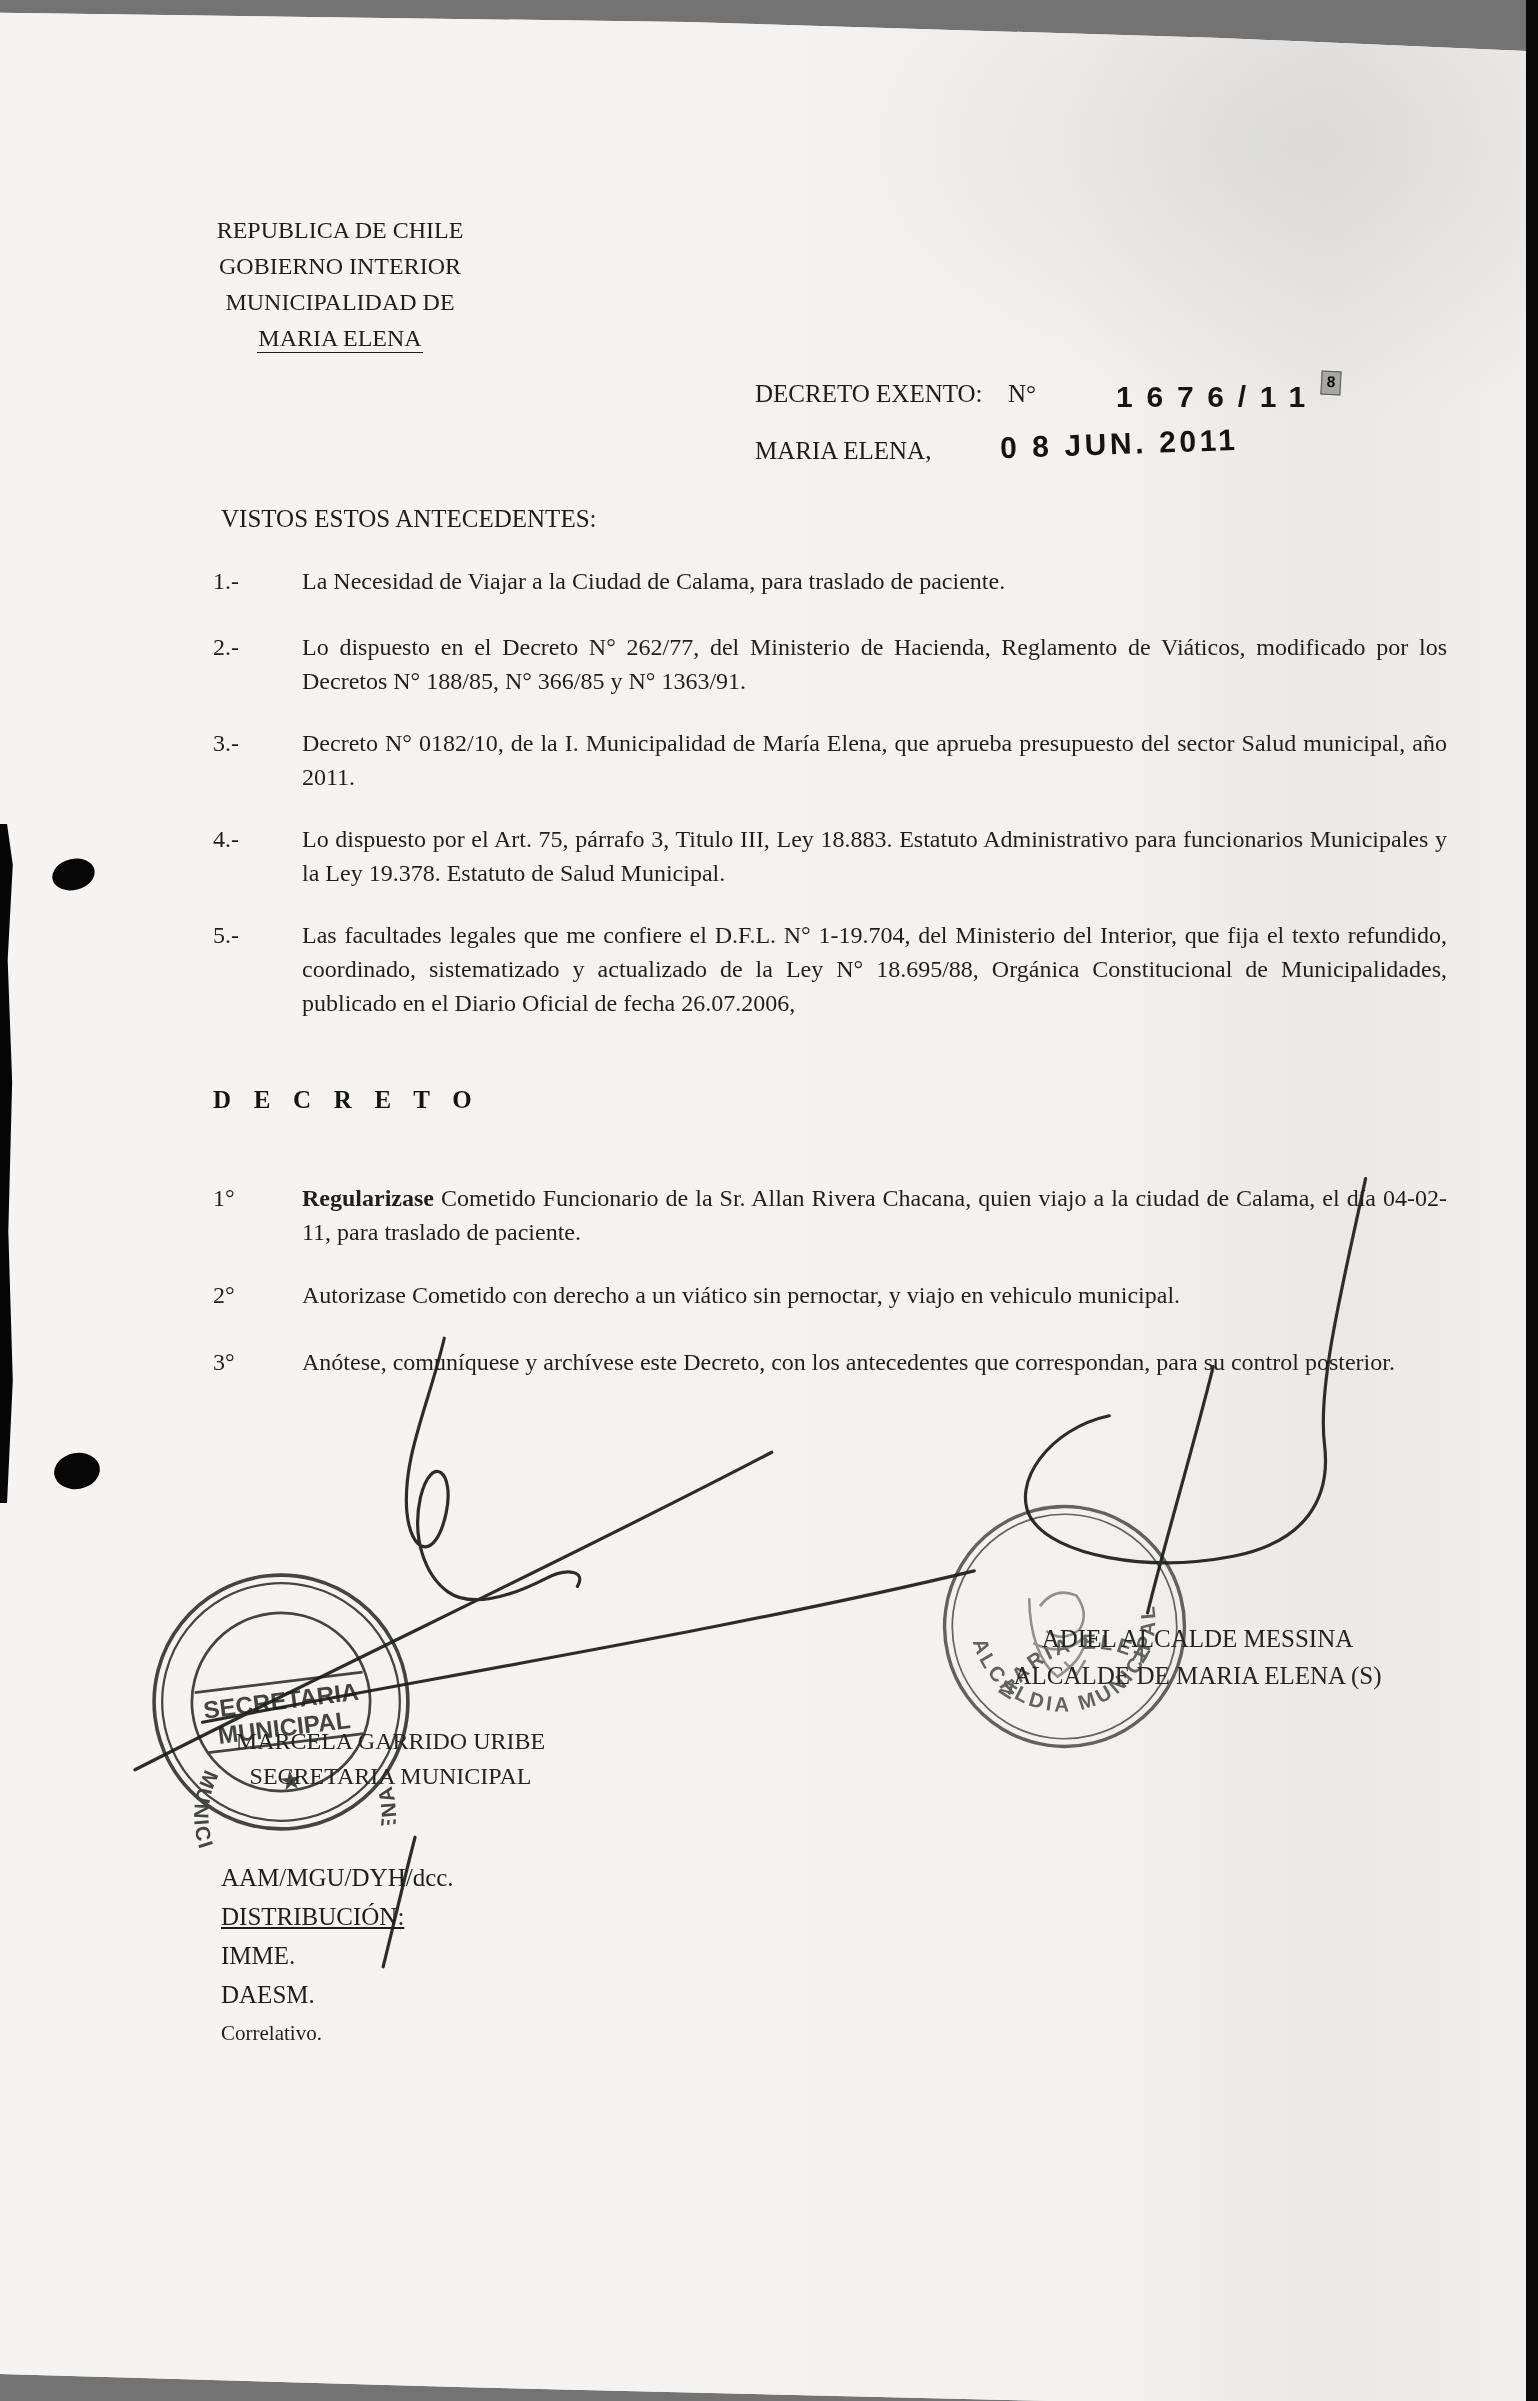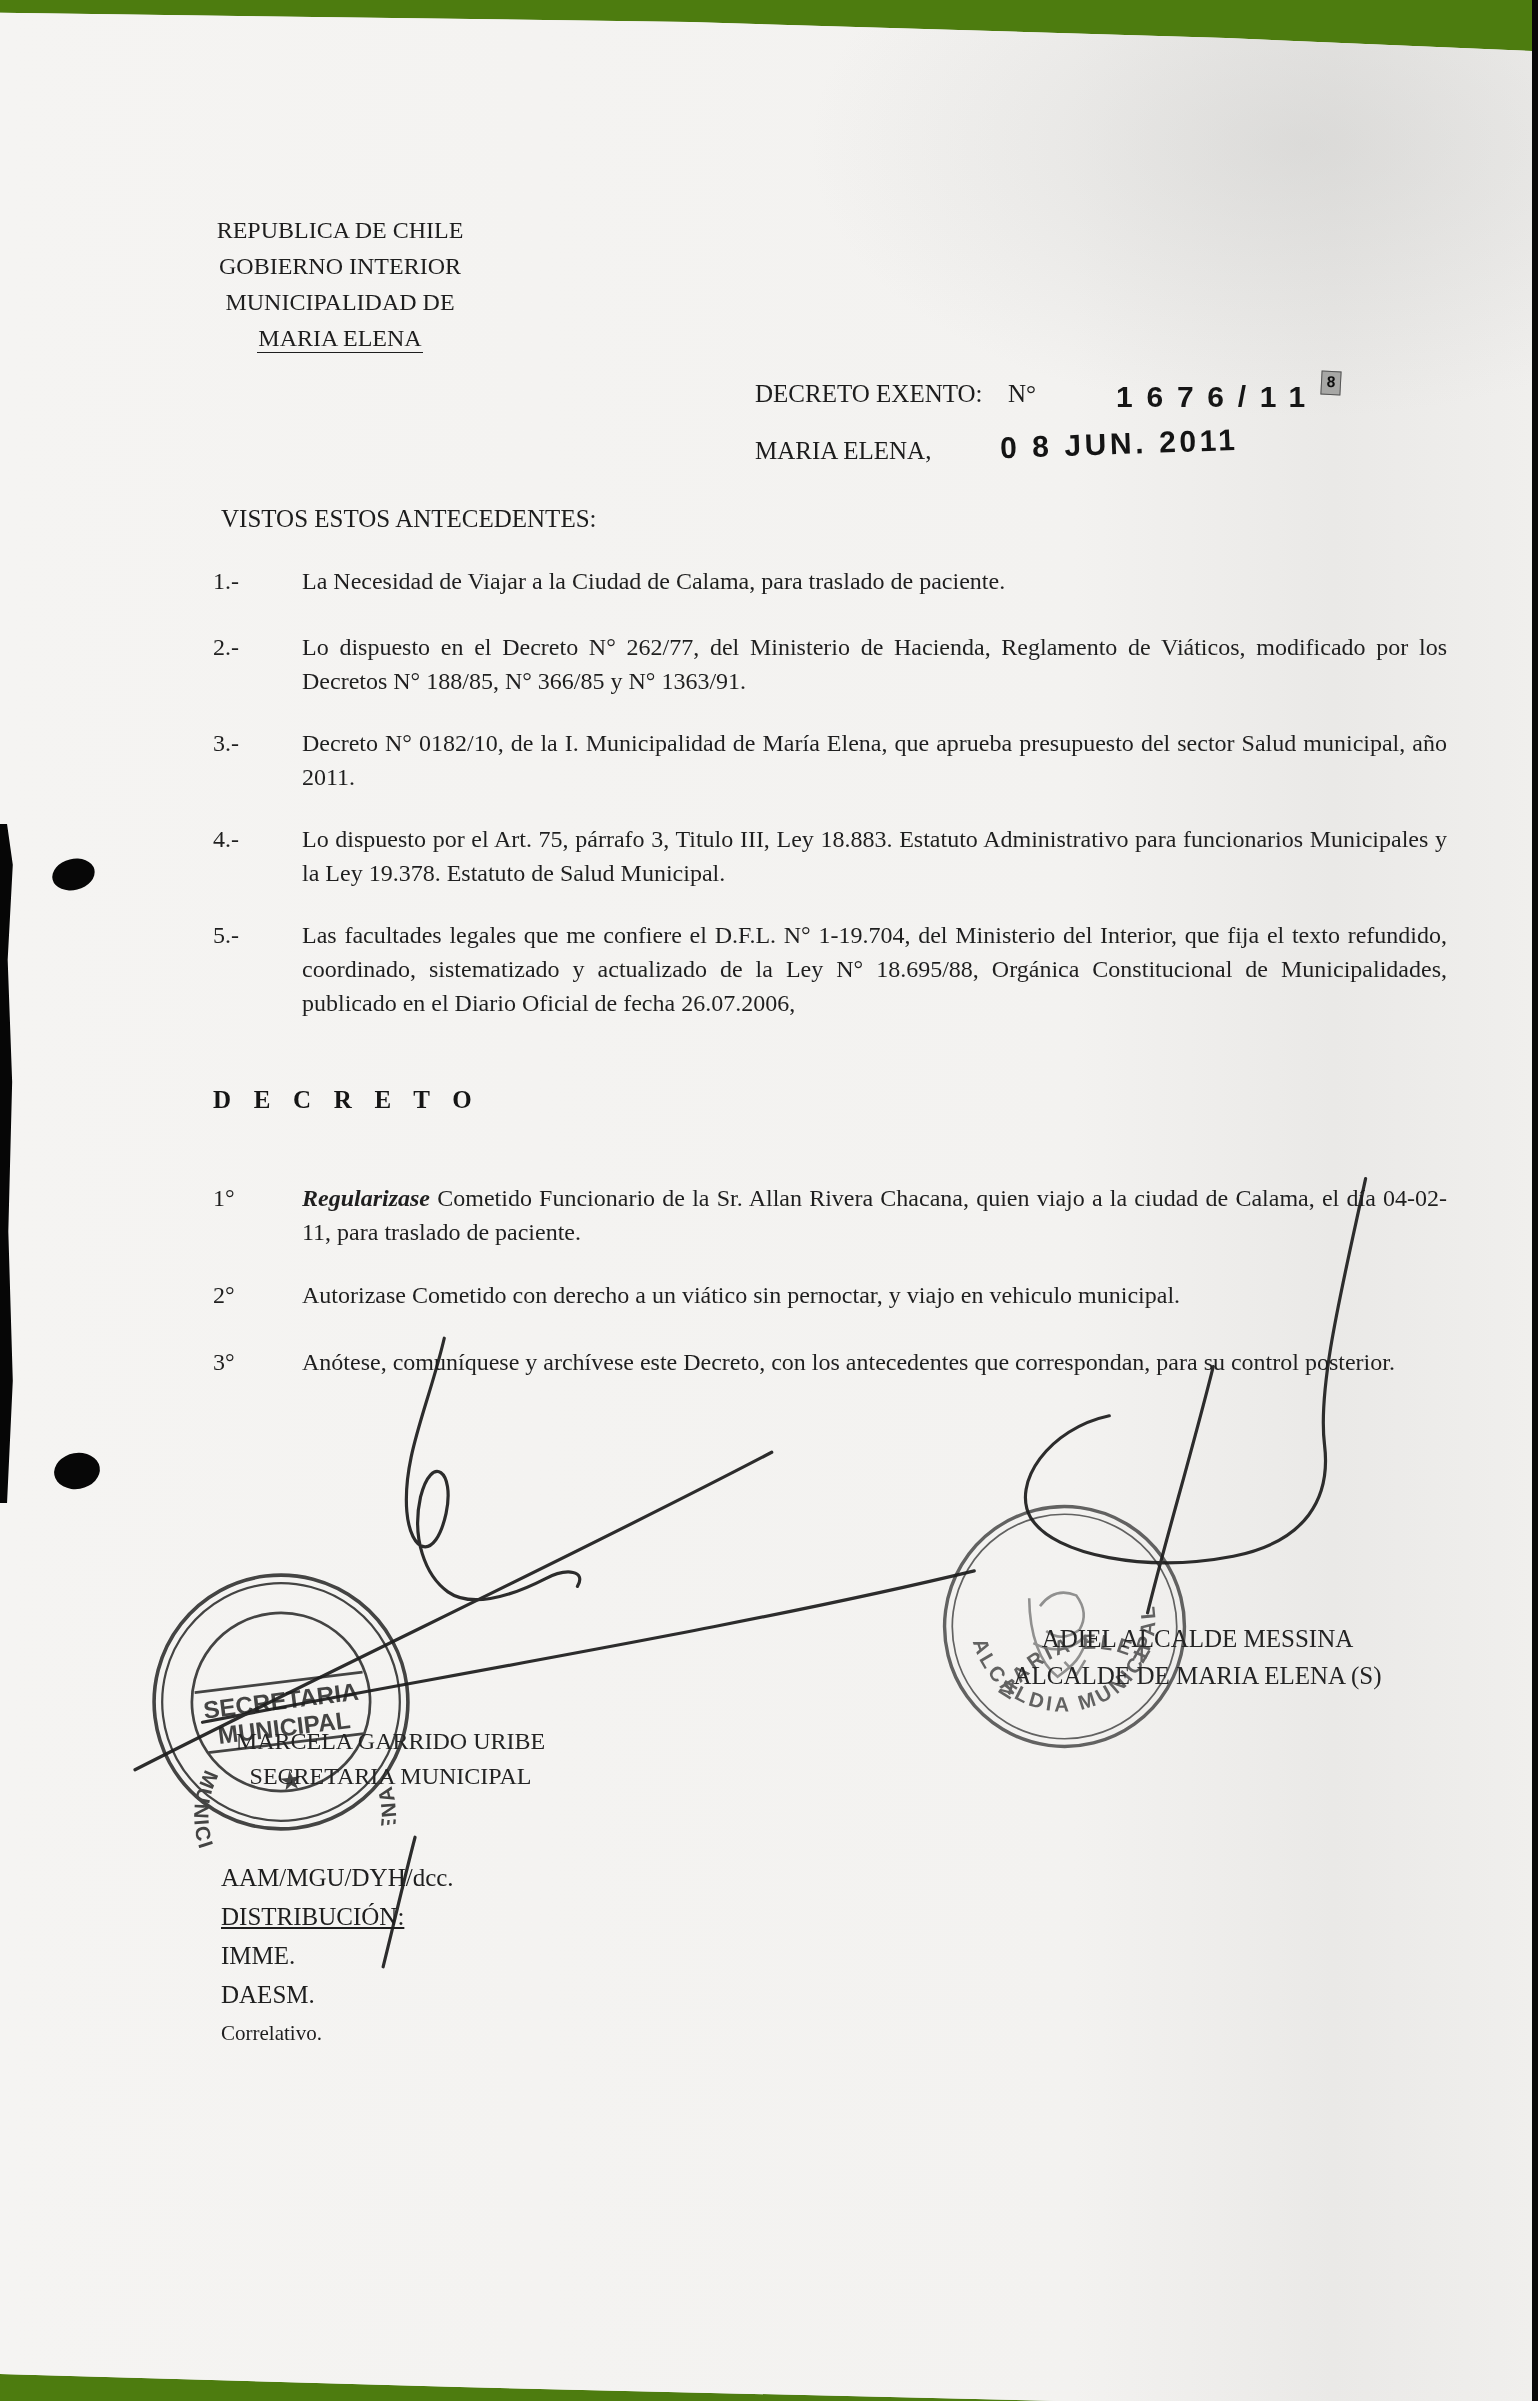--- a/index.html
+++ b/index.html
@@ -1,17 +1,17 @@
 <!DOCTYPE html>
 <html style="font-size:14.6px"><head>
 <meta charset="utf-8">
 <style>
   html,body{margin:0;padding:0;background:#090909;}
-  .page{position:relative;width:1526px;height:2401px;background:#4d7c0f;overflow:hidden;
-        font-family:"Liberation Serif", serif;color:#222;padding-left:6px;}
+  .page{position:relative;width:1526px;height:2401px;background:#737373;overflow:hidden;
+        font-family:"Liberation Serif", serif;color:#222;}
   .paper{position:absolute;inset:0;
       background:
         radial-gradient(ellipse 821px 456px at 85% 6%, rgba(190,190,188,.35), rgba(0,0,0,0) 60%),
         linear-gradient(90deg,#f5f4f2 0%,#f3f2f0 70%,#eae9e7 87%,#f0efed 100%),
         #f3f2f0;
       clip-path:polygon(0 12.8px,45% 22px,80% 38px,100% 51px,100% 2401px,69% 2401px,30% 2387px,0 2374px);}
   .scan-strip-left{position:absolute;left:0;top:824px;width:12.8px;height:679px;background:#060606;
       clip-path:polygon(0 0,55% 0,100% 6%,60% 20%,95% 38%,65% 60%,100% 82%,55% 100%,0 100%);}
   .hole{position:absolute;background:#070707;border-radius:50%;}
   .hole1{left:52px;top:859px;width:43px;height:31px;transform:rotate(-14deg);}
@@ -32,21 +32,21 @@
   .place-line{position:absolute;left:755px;top:437px;font-size:25px;color:#1d1d1d;}
   .stamp-date{position:absolute;left:1000px;top:427px;font-family:"Liberation Sans",sans-serif;
       font-weight:bold;font-size:30px;letter-spacing:3.6px;color:#141414;transform:rotate(-2deg);}
 
   .vistos-head{position:absolute;left:221px;top:505px;font-size:25px;color:#1c1c1c;}
   .item{position:absolute;left:213px;width:1234px;display:flex;font-size:24px;line-height:34px;color:#1f1f1f;}
   .item .num{flex:0 0 89px;}
   .item .txt{flex:1;text-align:justify;}
   .decreto-head{position:absolute;left:213px;top:1086px;font-size:25px;font-weight:bold;
       letter-spacing:8.2px;color:#151515;}
-  .bold-lead{font-weight:bold;font-style:italic;}
+  .bold-lead{font-weight:bold;}
 
   .sig-block{position:absolute;font-size:24px;line-height:35px;color:#242424;text-align:center;}
   .sig-left{left:217px;top:1724px;width:347px;}
   .sig-right{left:995px;top:1620px;width:405px;font-size:25px;line-height:37px;}
 
   .footer{position:absolute;left:221px;top:1858px;font-size:25px;line-height:39px;color:#1e1e1e;}
   .footer .uline{text-decoration:underline;}
   .footer .small{font-size:21px;}
 
   .stamp-svg{position:absolute;pointer-events:none;}

